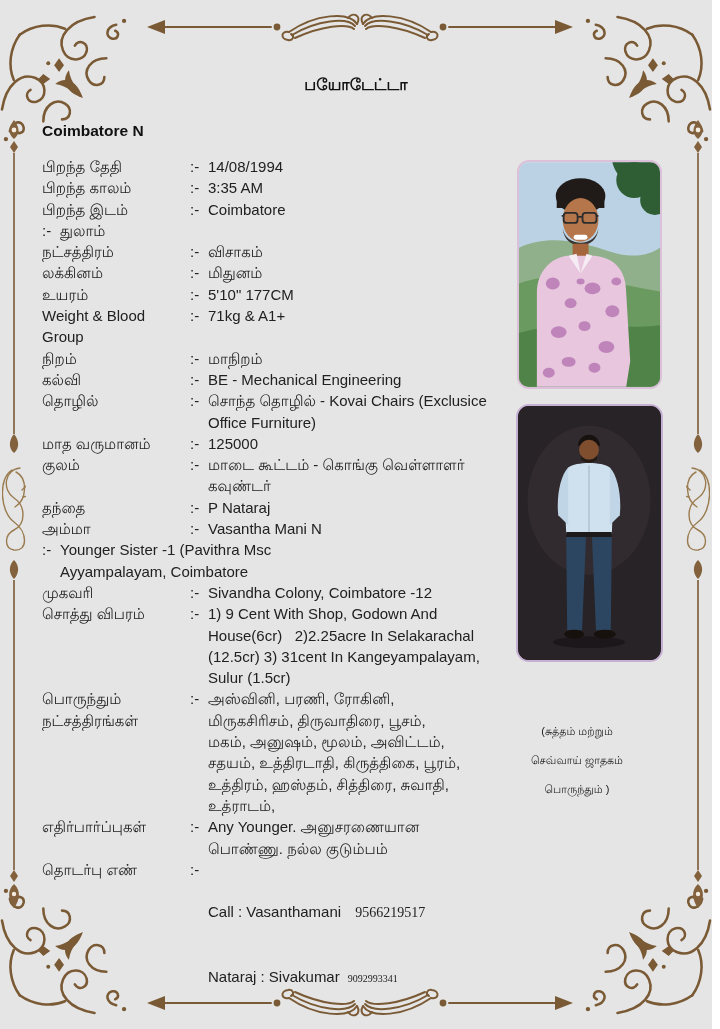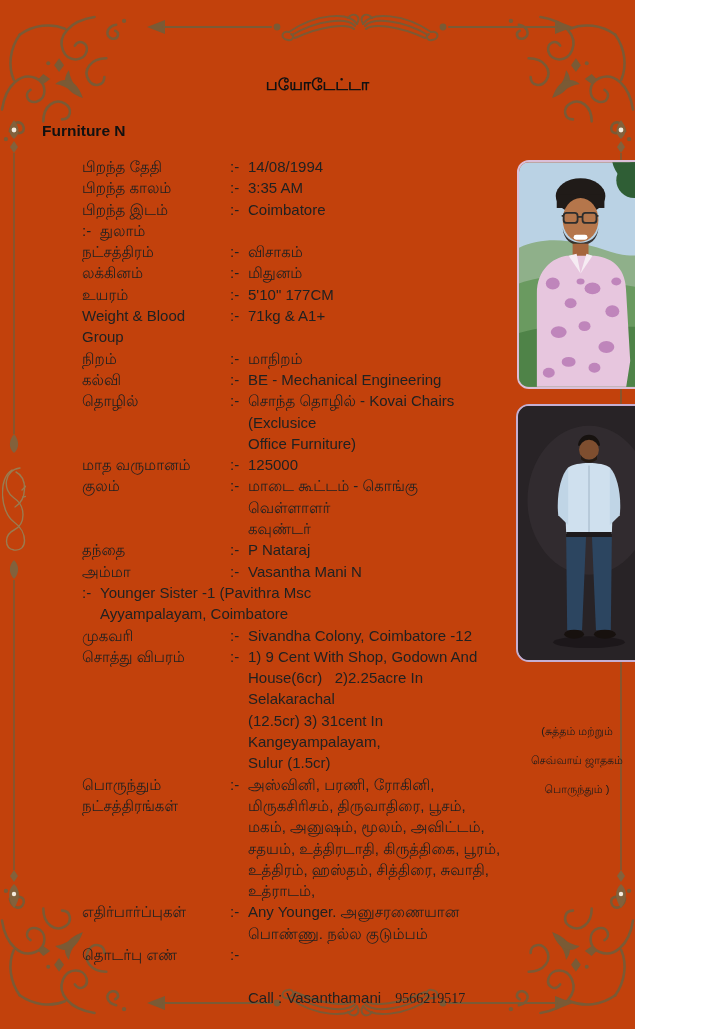--- a/index.html
+++ b/index.html
@@ -1,26 +1,26 @@
 <!DOCTYPE html>
 <html><head>
 <meta charset="utf-8">
 <style>
   html,body{margin:0;padding:0;background:#ffffff;}
-  .page{position:relative;width:635px;height:1029px;background:#c2410c;overflow:hidden;
-        font-family:"Liberation Sans","DejaVu Sans",sans-serif;color:#212121;}
+  .page{position:relative;width:692px;height:1029px;background:#e5e5e5;overflow:hidden;
+        font-family:"Liberation Sans","DejaVu Sans",sans-serif;color:#212121;padding-left:20px;}
   .orn{position:absolute;pointer-events:none;}
   .flip-x{transform:scaleX(-1);}
   .flip-y{transform:scaleY(-1);}
   .flip-xy{transform:scale(-1,-1);}
   .doc-title{position:absolute;top:76px;left:0;right:0;text-align:center;
              font-size:16px;font-weight:bold;color:#111;}
   .person-name{position:absolute;top:122px;left:42px;font-size:15.5px;font-weight:bold;color:#111;}
   .fieldlist{position:absolute;top:156px;left:42px;width:462px;}
-  .row{display:flex;align-items:flex-start;font-size:15px;line-height:21.3px;margin-left:40px;}
+  .row{display:flex;align-items:flex-start;font-size:15px;line-height:21.3px;}
   .lbl{width:148px;flex:none;white-space:pre-wrap;}
   .sep{width:18px;flex:none;}
   .val{flex:1;white-space:pre-wrap;}
   .cline{line-height:21.3px;}
   .pnum{font-family:Liberation Serif, serif;font-size:14px;margin-left:14px;}
   .pnum2{margin-left:8px;font-size:10px;}
   .photo{position:absolute;overflow:hidden;}
   .photo svg{display:block;}
   .photo1{left:517px;top:160px;width:141px;height:225px;border:2px solid #dcbfd8;border-radius:12px;}
   .photo2{left:516px;top:404px;width:143px;height:254px;border:2px solid #c5afd2;border-radius:13px;background:#282326;}
@@ -221,21 +221,21 @@
       <g stroke="#9a7b50" stroke-width="1.4" fill="none" stroke-linecap="round">
         <path d="M18,350 C2,352 0,372 12,380 C24,388 24,406 12,412 C2,417 2,430 12,432 C26,434 26,414 12,404 C-2,394 -4,360 10,352"></path>
         <path d="M14,354 C26,360 25,382 13,389"></path>
         <path d="M20,372 l4,-4"></path>
         <path d="M21,379 l5,-1"></path>
       </g>
     </svg>
   </div>
 
   <div class="doc-title">பயோடேட்டா</div>
-  <div class="person-name">Furniture N</div>
+  <div class="person-name">Coimbatore N</div>
 
   <div class="fieldlist">
     <div class="row">
         <div class="lbl">பிறந்த தேதி</div>
         <div class="sep">:-</div>
         <div class="val">14/08/1994</div>
       </div>
     <div class="row">
         <div class="lbl">பிறந்த காலம்</div>
         <div class="sep">:-</div>

